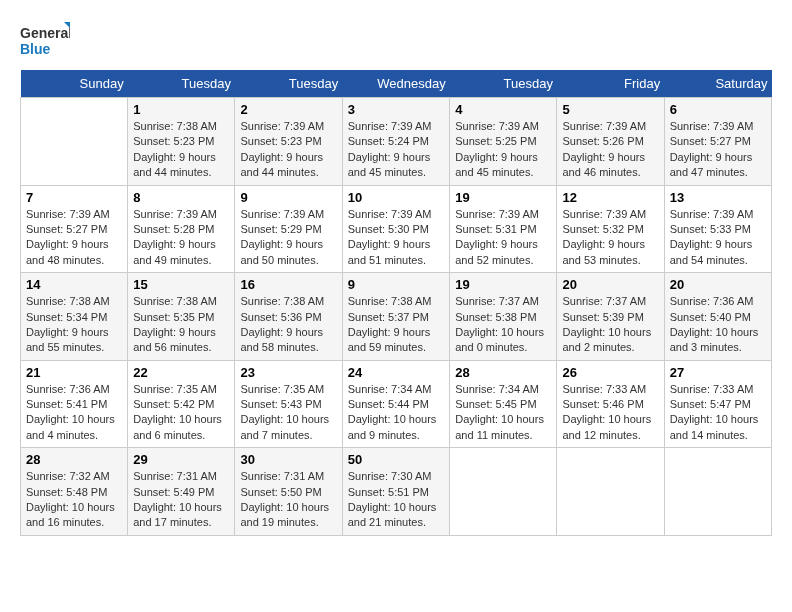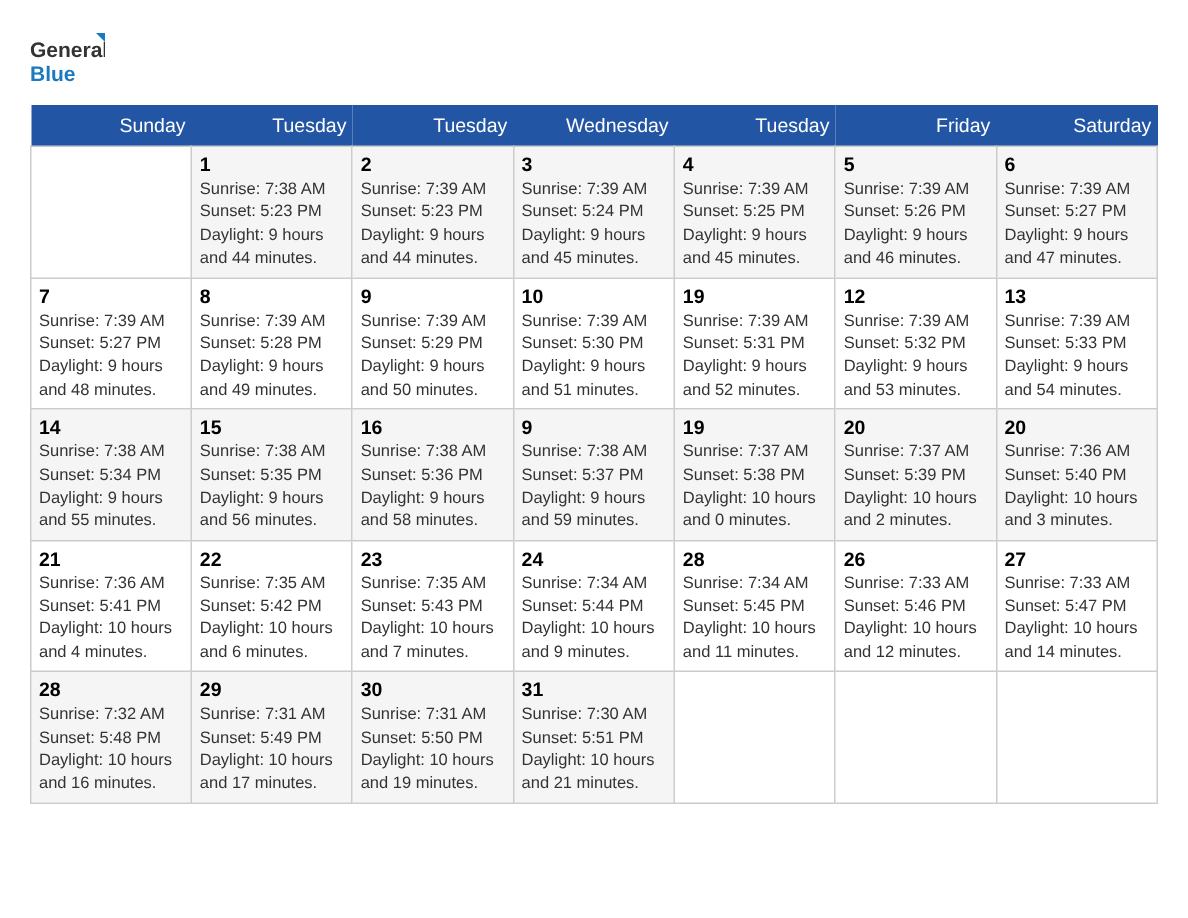--- a/index.html
+++ b/index.html
@@ -227,21 +227,21 @@
         </td>
         <td>
           <span class="day-number">29</span>
           <div class="day-info">Sunrise: 7:31 AM<br>Sunset: 5:49 PM<br>Daylight: 10 hours and 17 minutes.</div>
         </td>
         <td>
           <span class="day-number">30</span>
           <div class="day-info">Sunrise: 7:31 AM<br>Sunset: 5:50 PM<br>Daylight: 10 hours and 19 minutes.</div>
         </td>
         <td>
-          <span class="day-number">31</span>
+          <span class="day-number">50</span>
           <div class="day-info">Sunrise: 7:30 AM<br>Sunset: 5:51 PM<br>Daylight: 10 hours and 21 minutes.</div>
         </td>
         <td class="empty-cell"></td>
         <td class="empty-cell"></td>
         <td class="empty-cell"></td>
       </tr>
     </tbody>
 </table>
 
 </body></html>

